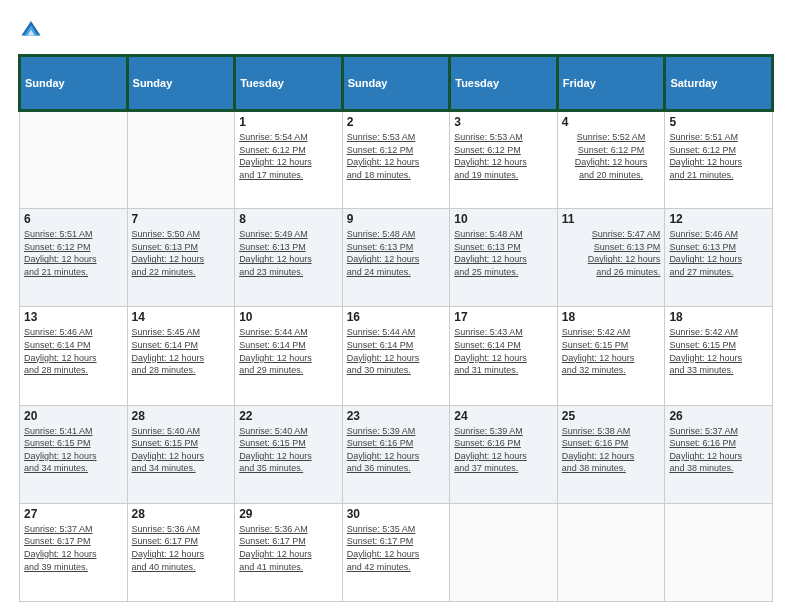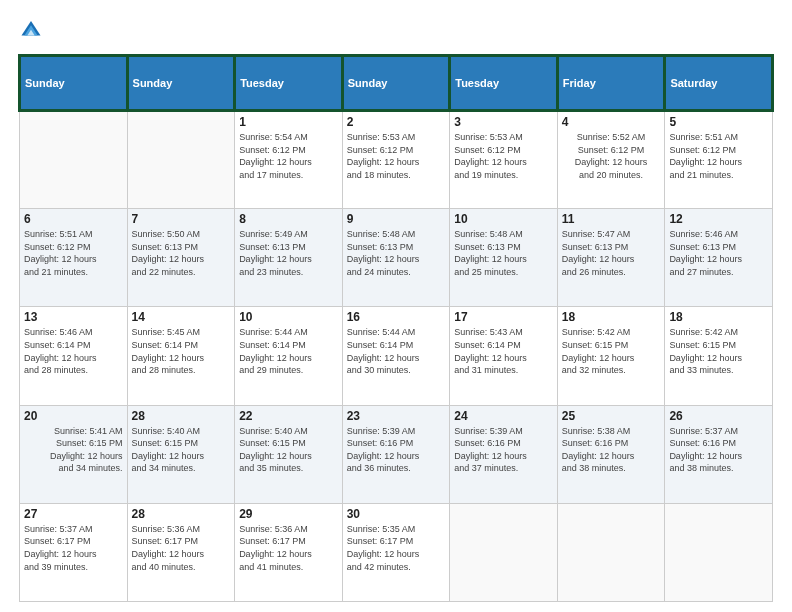--- a/index.html
+++ b/index.html
@@ -85,20 +85,21 @@
       font-size: 12px;
       font-weight: bold;
       color: #222;
       margin-bottom: 2px;
       display: block;
     }
     .day-info {
       font-size: 9px;
       color: #444;
       line-height: 1.4;
+      text-decoration: underline;
     }
     .row-shaded td {
       background: #f0f4f8;
     }
   </style>
 </head>
 <body>
 
 <div class="page">
   <div class="header">
@@ -206,21 +207,21 @@
           </td>
           <td>
             <span class="day-num">10</span>
             <div class="day-info" style="white-space: pre-line;">Sunrise: 5:48 AM
 Sunset: 6:13 PM
 Daylight: 12 hours
 and 25 minutes.</div>
           </td>
           <td>
             <span class="day-num">11</span>
-            <div class="day-info" style="white-space: pre-line;">Sunrise: 5:47 AM
+            <div class="day-info" style="white-space: pre-line; text-align: right;">Sunrise: 5:47 AM
 Sunset: 6:13 PM
 Daylight: 12 hours
 and 26 minutes.</div>
           </td>
           <td>
             <span class="day-num">12</span>
             <div class="day-info" style="white-space: pre-line;">Sunrise: 5:46 AM
 Sunset: 6:13 PM
 Daylight: 12 hours
 and 27 minutes.</div>
@@ -273,21 +274,21 @@
             <span class="day-num">18</span>
             <div class="day-info" style="white-space: pre-line;">Sunrise: 5:42 AM
 Sunset: 6:15 PM
 Daylight: 12 hours
 and 33 minutes.</div>
           </td>
         </tr>
         <tr class="row-shaded">
           <td>
             <span class="day-num">20</span>
-            <div class="day-info" style="white-space: pre-line; text-align: right;">Sunrise: 5:41 AM
+            <div class="day-info" style="white-space: pre-line;">Sunrise: 5:41 AM
 Sunset: 6:15 PM
 Daylight: 12 hours
 and 34 minutes.</div>
           </td>
           <td>
             <span class="day-num">28</span>
             <div class="day-info" style="white-space: pre-line;">Sunrise: 5:40 AM
 Sunset: 6:15 PM
 Daylight: 12 hours
 and 34 minutes.</div>

